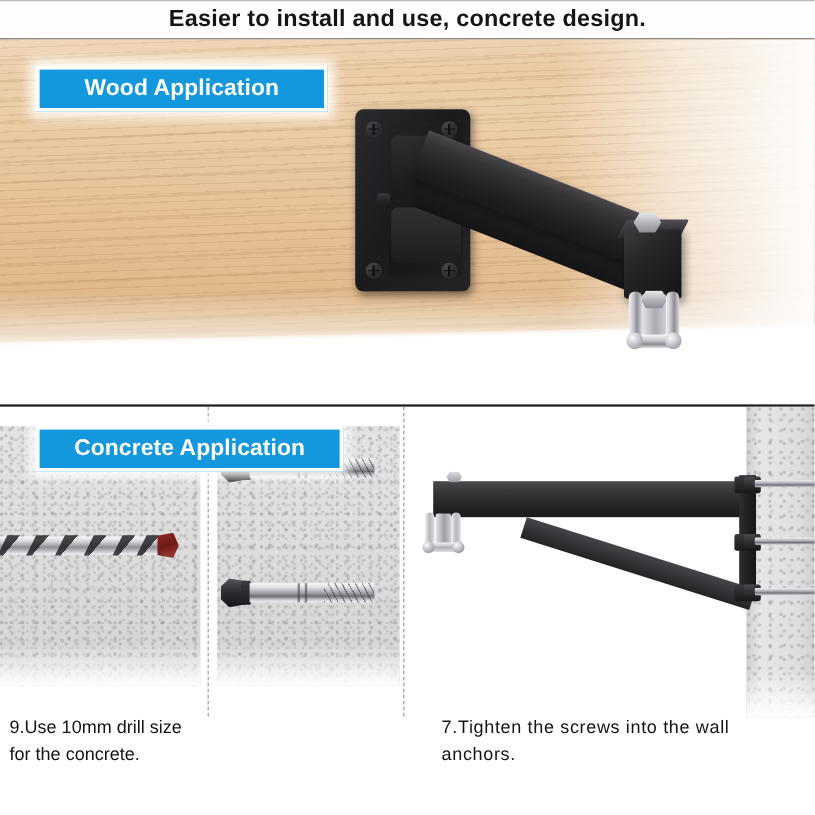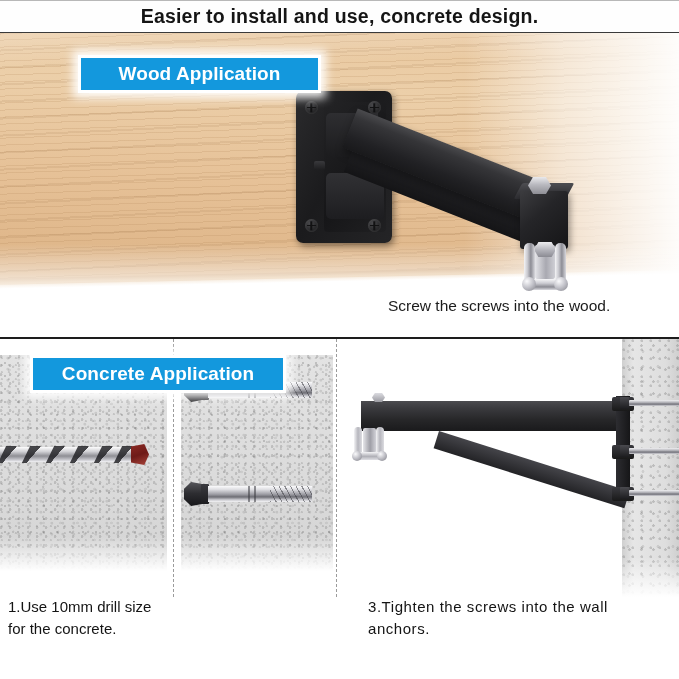--- a/index.html
+++ b/index.html
@@ -355,25 +355,24 @@
         <div class="clevis-bolt"></div>
         <div class="clevis-bolt-head"></div>
         <div class="clevis-arm l"></div>
         <div class="clevis-arm r"></div>
         <div class="clevis-bar"></div>
         <div class="clevis-pin l"></div>
         <div class="clevis-pin r"></div>
       </div>
     </div>
 
-    <div class="banner banner-wood" style="top:22px;margin-left:48px;">
+    <div class="banner banner-wood" style="top:22px;">
       <span class="banner-label">Wood Application</span>
     </div>
 
-    <div class="caption-wood" style="top:264px;">Screw the screws into the wood.</div>
   </div>
 
   <div class="hrule"></div>
 
   <div class="concrete-section">
 
     <div class="concrete-block concrete-1">
       <div class="concrete-fade"></div>
     </div>
     <div class="drillbit" style="left:-2px;top:101px;">
@@ -441,17 +440,17 @@
 
     <div class="vrule a"></div>
     <div class="vrule b"></div>
 
     <div class="banner banner-concrete" style="top:16px;">
       <span class="banner-label">Concrete Application</span>
     </div>
   </div>
 
   <div class="captions">
-    <div class="caption cap-1">1.Use 10mm drill size for the concrete.</div>
-    <div class="caption cap-3">3.Tighten the screws into the wall anchors.</div>
+    <div class="caption cap-1">9.Use 10mm drill size for the concrete.</div>
+    <div class="caption cap-3">7.Tighten the screws into the wall anchors.</div>
   </div>
 
 </div>
 
 </body></html>

